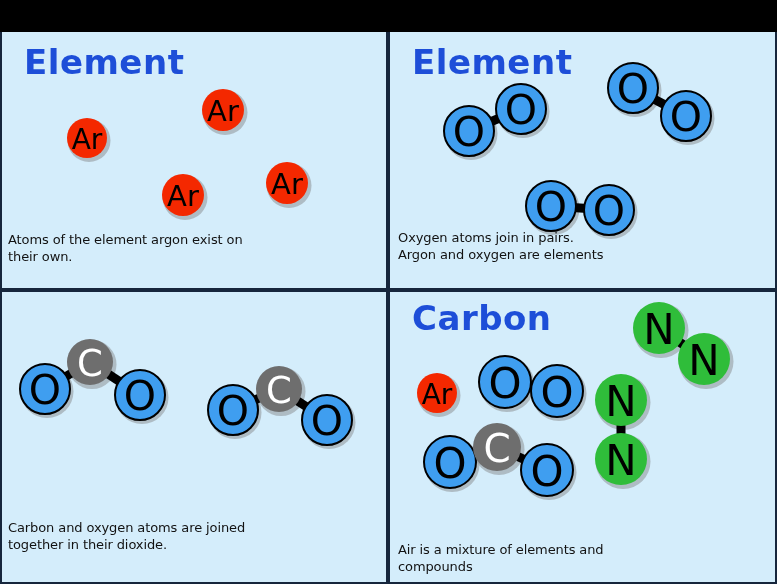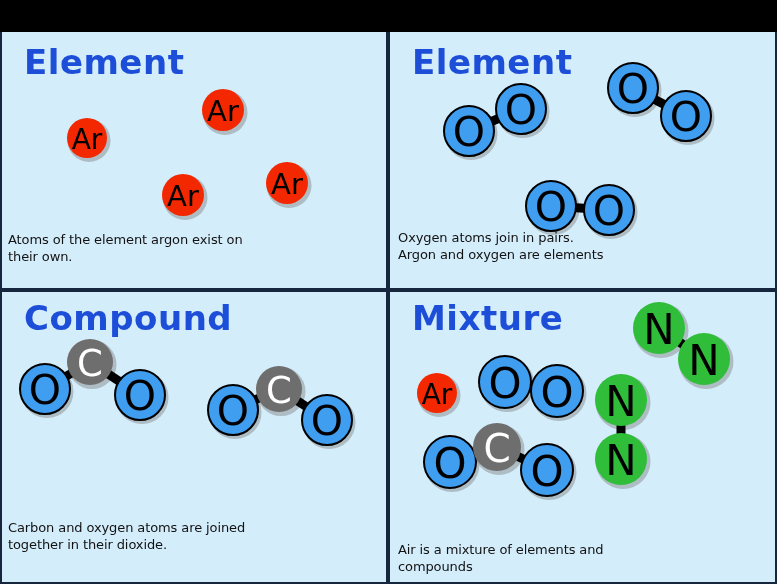--- a/index.html
+++ b/index.html
@@ -172,21 +172,20 @@
               <circle cx="219" cy="178" r="25" fill="#3f9ef0" stroke="#000000" stroke-width="2"></circle>
               <text class="atom-label" x="219" y="179" fill="#000000" font-size="41">O</text>
             </g>
           </svg>
         </div>
       <div class="caption">Oxygen atoms join in pairs.
 Argon and oxygen are elements</div>
     </div>
 
     <div class="panel bl">
-      <div class="heading">Compound</div>
       <div class="scene">
           <svg width="384" height="290" viewBox="0 0 384 290">
             <circle cx="45" cy="99.5" r="26.5" fill="#8e9498" opacity="0.55"></circle>
             <circle cx="90" cy="72.5" r="24.5" fill="#8e9498" opacity="0.55"></circle>
             <circle cx="140" cy="105.5" r="26.5" fill="#8e9498" opacity="0.55"></circle>
             <circle cx="233" cy="120.5" r="26.5" fill="#8e9498" opacity="0.55"></circle>
             <circle cx="279" cy="99.5" r="24.5" fill="#8e9498" opacity="0.55"></circle>
             <circle cx="327" cy="130.5" r="26.5" fill="#8e9498" opacity="0.55"></circle>
             <line x1="43" y1="97" x2="88" y2="70" stroke="#000000" stroke-width="9" stroke-linecap="butt"></line>
             <line x1="88" y1="70" x2="138" y2="103" stroke="#000000" stroke-width="9" stroke-linecap="butt"></line>
@@ -216,21 +215,21 @@
               <circle cx="325" cy="128" r="25" fill="#3f9ef0" stroke="#000000" stroke-width="2"></circle>
               <text class="atom-label" x="325" y="129" fill="#000000" font-size="41">O</text>
             </g>
           </svg>
         </div>
       <div class="caption">Carbon and oxygen atoms are joined
 together in their dioxide.</div>
     </div>
 
     <div class="panel br">
-      <div class="heading">Mixture</div>
+      <div class="heading">Carbon</div>
       <div class="scene">
           <svg width="385" height="290" viewBox="0 0 385 290">
             <circle cx="49" cy="103.5" r="21.5" fill="#8e9498" opacity="0.55"></circle>
             <circle cx="117" cy="92.5" r="27.5" fill="#8e9498" opacity="0.55"></circle>
             <circle cx="169" cy="101.5" r="27.5" fill="#8e9498" opacity="0.55"></circle>
             <circle cx="62" cy="172.5" r="27.5" fill="#8e9498" opacity="0.55"></circle>
             <circle cx="109" cy="157.5" r="25.5" fill="#8e9498" opacity="0.55"></circle>
             <circle cx="159" cy="180.5" r="27.5" fill="#8e9498" opacity="0.55"></circle>
             <circle cx="233" cy="110.5" r="27.5" fill="#8e9498" opacity="0.55"></circle>
             <circle cx="233" cy="169.5" r="27.5" fill="#8e9498" opacity="0.55"></circle>

